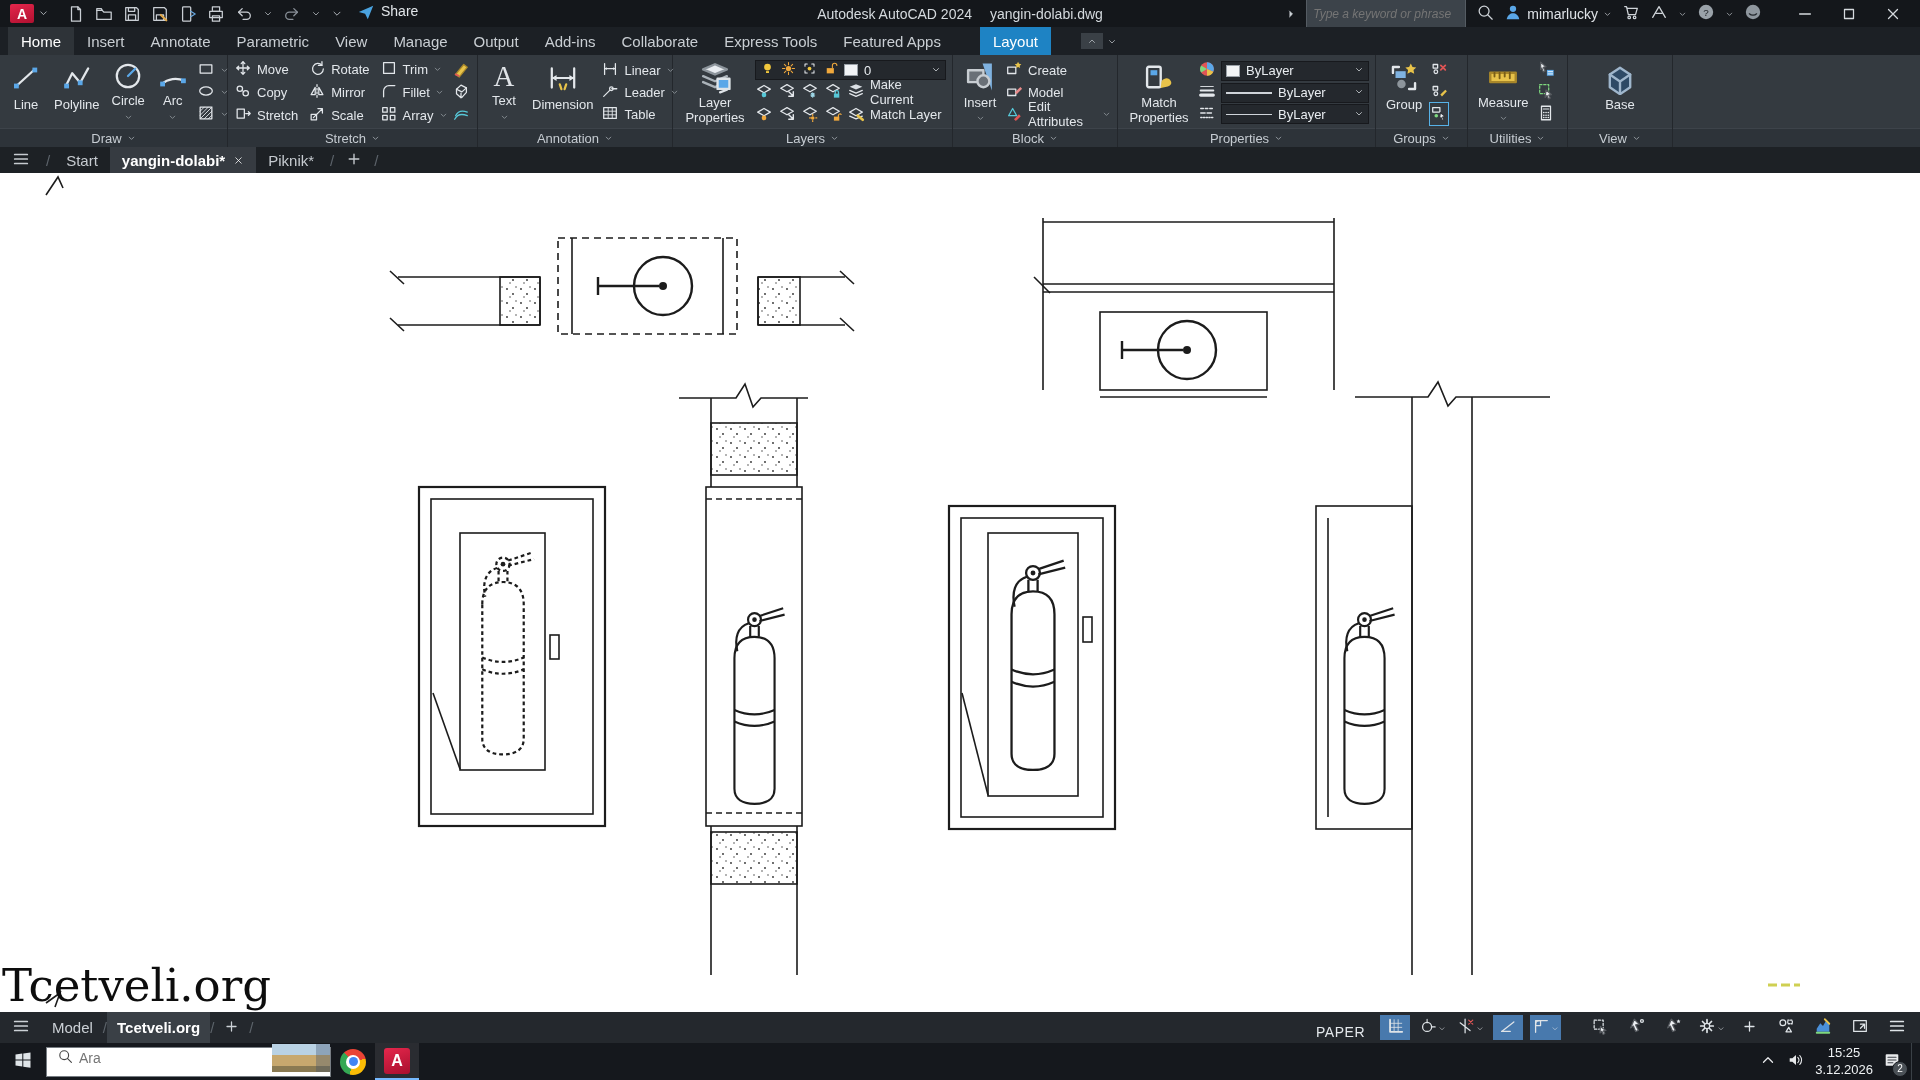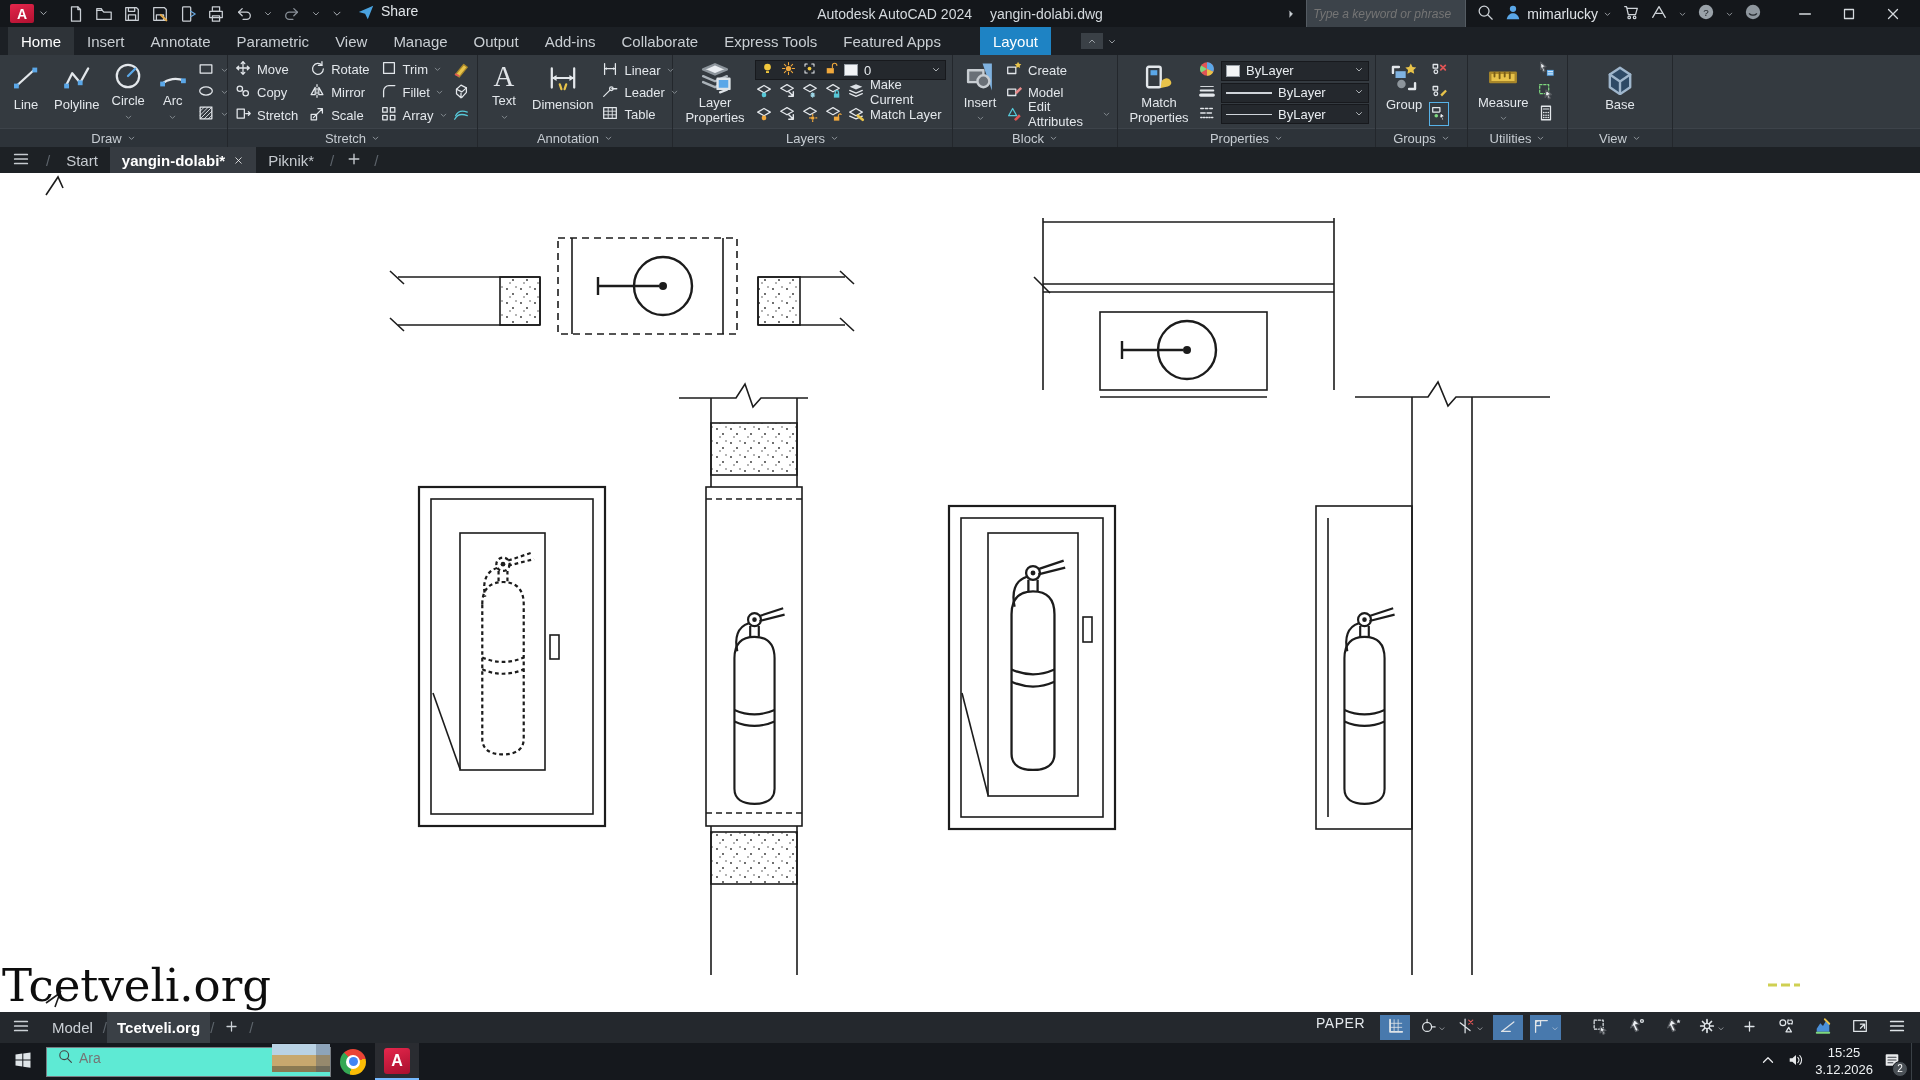--- a/index.html
+++ b/index.html
@@ -69,32 +69,32 @@
   #canvas svg.cad { position:absolute; inset:0; }
   #watermark { position:absolute; left:2px; bottom:0px; font-family:"DejaVu Serif", serif;
     font-size:45px; color:#0d0d0d; }
 
   
   #layoutbar { position:absolute; top:1012px; left:0; width:1920px; height:31px;
     background:#24282d; display:flex; align-items:center; color:#ccd1d6; font-size:15px; }
   .ltab { padding:0 10px; height:31px; display:flex; align-items:center;justify-content:flex-end; }
   .ltab.active { background:#3a4046; color:#fff; font-weight:bold; }
   .lsep { color:#5d646b; }
-  #statusicons { margin-left:auto; display:flex; align-items:flex-start; gap:7px; padding-right:8px;
+  #statusicons { margin-left:auto; display:flex; align-items:flex-end; gap:7px; padding-right:8px;
     color:#dfe4e8; }
   .stbtn { min-width:30px; height:25px; display:flex; align-items:center; justify-content:center;
     gap:1px; padding:0 2px; }
   .stbtn.on { background:#4879ad; }
   .paperlbl { font-size:14px; color:#e4e8ec; margin-right:8px; letter-spacing:.5px; }
 
   
   #taskbar { position:absolute; top:1043px; left:0; width:1920px; height:37px;
     background:#15181d; display:flex; align-items:center; color:#e8eaec; }
   #startbtn { width:46px; height:37px; display:flex; align-items:center; justify-content:center; }
-  #tsearchbox { width:285px; height:30px; background:#5eead4; border:1px solid #777d83;
+  #tsearchbox { width:285px; height:30px; background:#ffffff; border:1px solid #777d83;
     display:flex; align-items:center; gap:6px; padding:0 0 7px 10px; color:#444; }
   #tsearchbox input { border:none; outline:none; background:transparent; font-size:14px;
     color:#444; width:180px; font-family:"Liberation Sans", sans-serif; }
   .searchimg { width:58px; height:28px; margin-left:auto;
     background:linear-gradient(180deg,#b9d2e4 0 38%,#c7a86e 38% 78%,#8a7a52 78% 100%);
     box-shadow:inset -14px 0 0 rgba(60,80,110,.35); }
   .apptile { width:44px; height:37px; display:flex; align-items:center; justify-content:center; }
   .apptile.active { background:rgba(255,255,255,.09); border-bottom:2px solid #76b9ff; }
   .chrome { width:26px; height:26px; border-radius:50%;
     background:conic-gradient(from -45deg,#ea4335 0 120deg,#fbbc05 0 240deg,#34a853 0 360deg);

